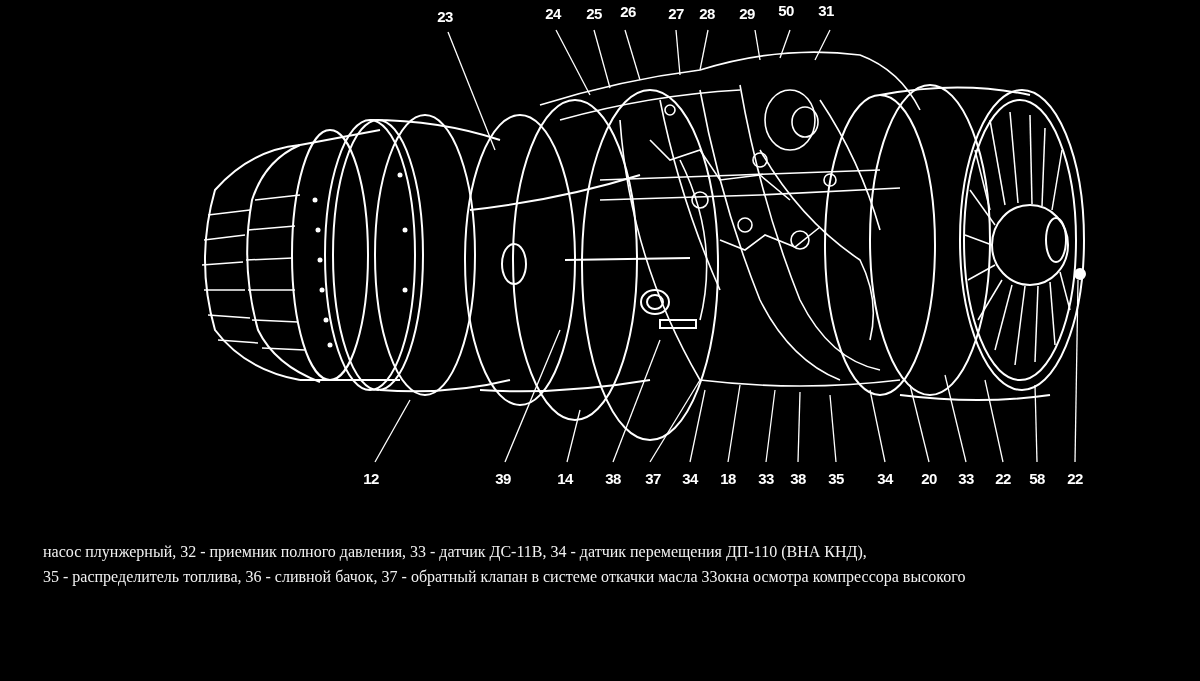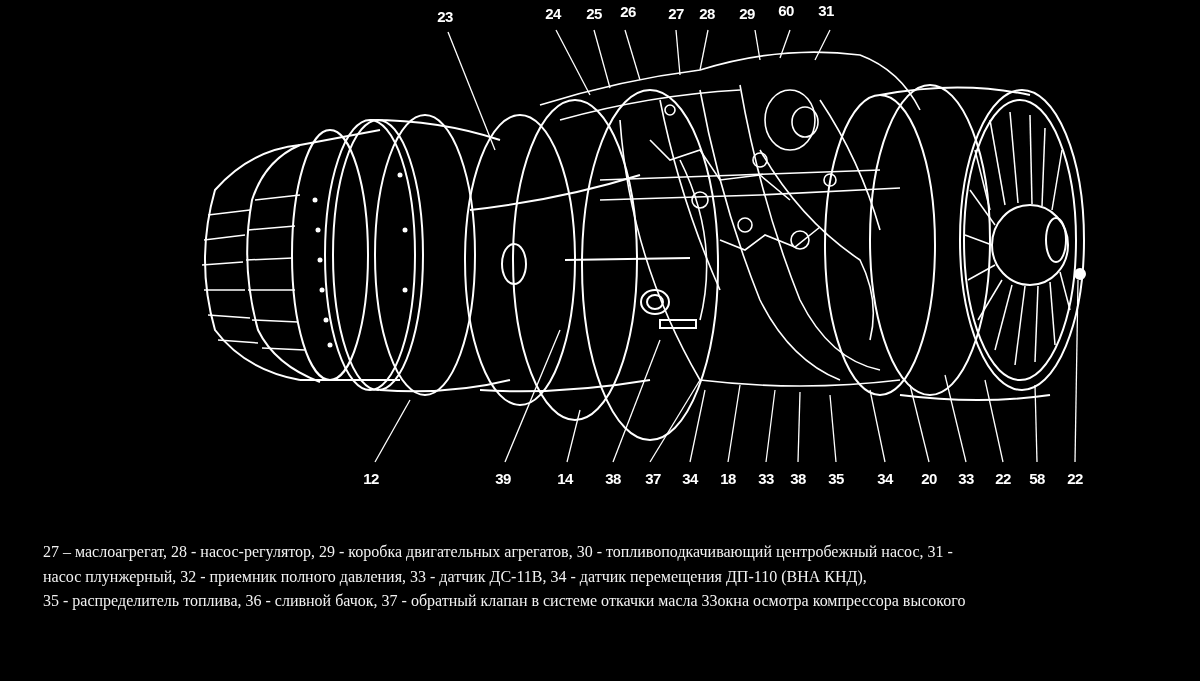--- a/index.html
+++ b/index.html
@@ -157,21 +157,21 @@
   </svg>
 
   <div>
     <span class="callout" style="left:445px;top:8px">23</span>
     <span class="callout" style="left:553px;top:5px">24</span>
     <span class="callout" style="left:594px;top:5px">25</span>
     <span class="callout" style="left:628px;top:3px">26</span>
     <span class="callout" style="left:676px;top:5px">27</span>
     <span class="callout" style="left:707px;top:5px">28</span>
     <span class="callout" style="left:747px;top:5px">29</span>
-    <span class="callout" style="left:786px;top:2px">60</span>
+    <span class="callout" style="left:786px;top:2px">50</span>
     <span class="callout" style="left:826px;top:2px">31</span>
   </div>
 
   <div>
     <span class="callout" style="left:371px;top:470px">12</span>
     <span class="callout" style="left:503px;top:470px">39</span>
     <span class="callout" style="left:565px;top:470px">14</span>
     <span class="callout" style="left:613px;top:470px">38</span>
     <span class="callout" style="left:653px;top:470px">37</span>
     <span class="callout" style="left:690px;top:470px">34</span>
@@ -182,16 +182,15 @@
     <span class="callout" style="left:885px;top:470px">34</span>
     <span class="callout" style="left:929px;top:470px">20</span>
     <span class="callout" style="left:966px;top:470px">33</span>
     <span class="callout" style="left:1003px;top:470px">22</span>
     <span class="callout" style="left:1037px;top:470px">58</span>
     <span class="callout" style="left:1075px;top:470px">22</span>
   </div>
 </div>
 
 <div id="caption">
-  <span class="line">27 – маслоагрегат, 28 - насос-регулятор, 29 - коробка двигательных агрегатов, 30 - топливоподкачивающий центробежный насос, 31 -</span>
   <span class="line">насос плунжерный, 32 - приемник полного давления, 33 - датчик ДС-11В, 34 - датчик перемещения ДП-110 (ВНА КНД),</span>
   <span class="line">35 - распределитель топлива, 36 - сливной бачок, 37 - обратный клапан в системе откачки масла 33окна осмотра компрессора высокого</span>
 </div>
 
 </body></html>

